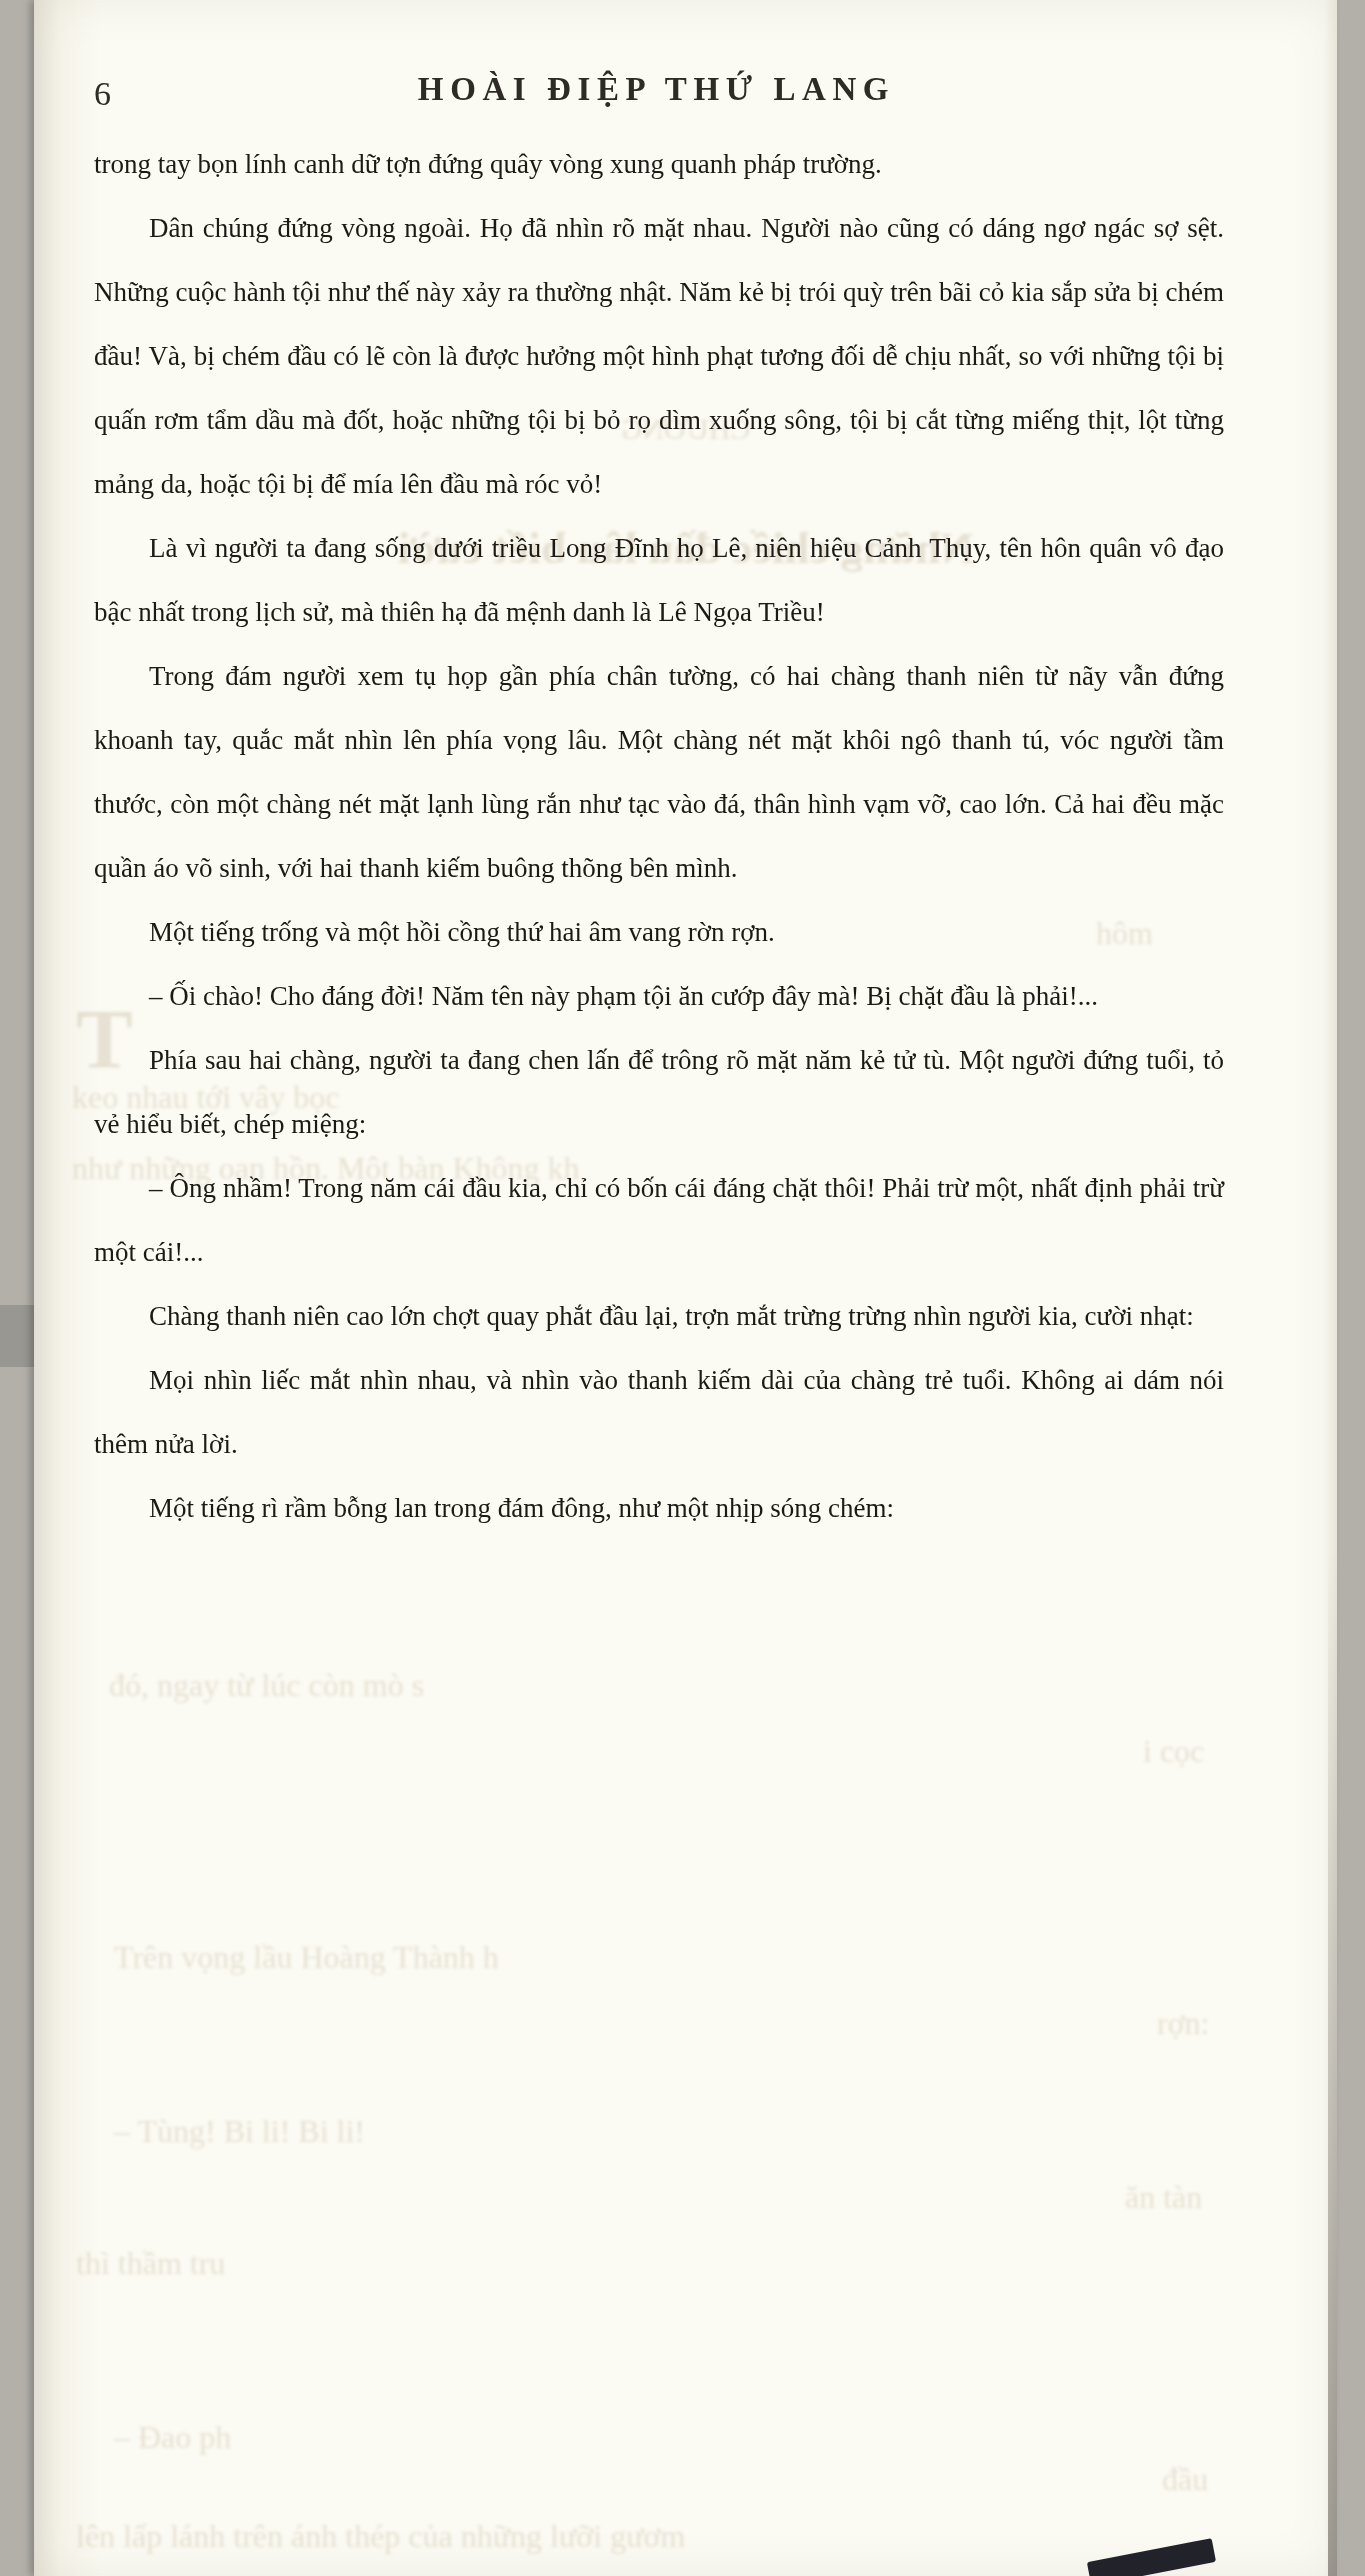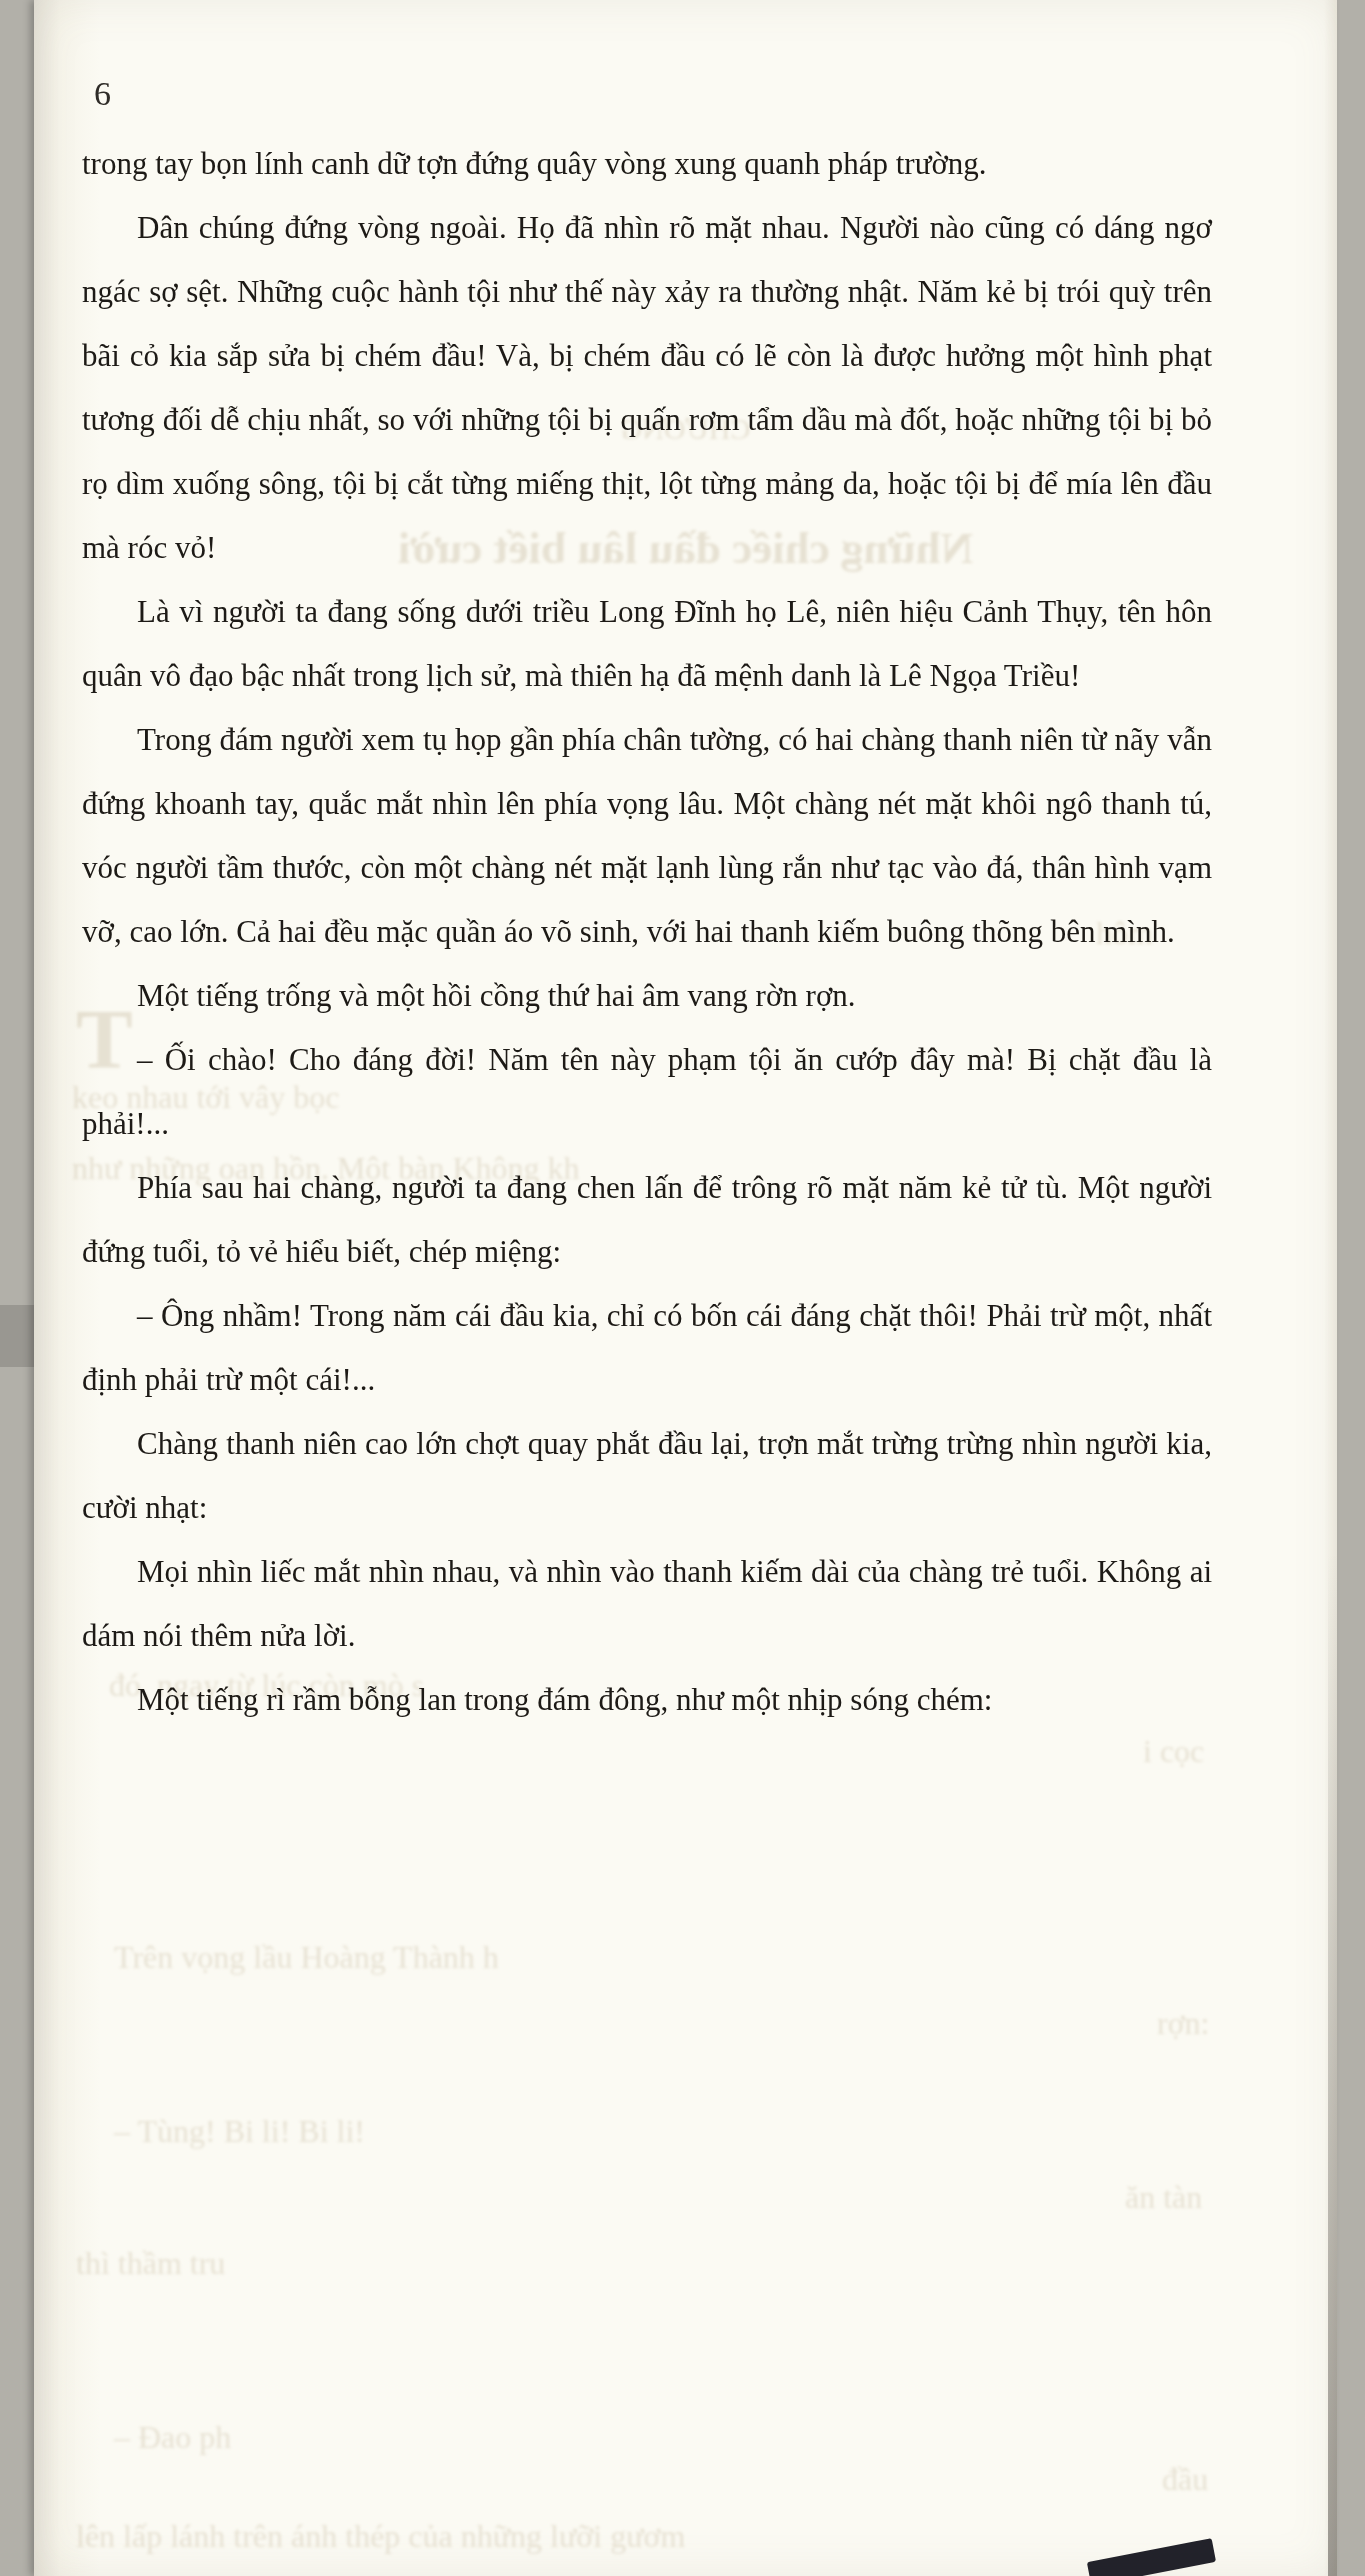--- a/index.html
+++ b/index.html
@@ -39,22 +39,22 @@
     color: #2e2b27; z-index: 2;
   }
   .pagenum { position: absolute; left: 0; top: 3.8px; font-size: 34px; }
   .title {
     display: block; text-align: center;
     font-size: 33px; font-weight: bold; letter-spacing: 6.6px;
   }
 
   
   .text-block {
-    position: absolute; top: 132px; left: 48px; width: 1130px;
-    font-size: 31px; line-height: 64px;
+    position: absolute; top: 132px; left: 60px; width: 1130px;
+    font-size: 27px; line-height: 64px;
     color: #1d1a16;
     text-align: justify;
     z-index: 2;
   }
   .para { margin: 0; }
   .para.indent { text-indent: 55px; }
 
   
   .left-tab {
     position: absolute; left: 0; top: 1305px; width: 34px; height: 62px;
@@ -95,20 +95,21 @@
       <span class="bleed" style="top: 2115px; left: 80px; font-size: 32px;">– Tùng! Bi li! Bi li!</span>
       <span class="bleed" style="top: 2181px; left: 1091px; font-size: 32px;">ăn tàn</span>
       <span class="bleed" style="top: 2247px; left: 42px; font-size: 32px;">thì thầm tru</span>
       <span class="bleed" style="top: 2421px; left: 80px; font-size: 32px;">– Đao ph</span>
       <span class="bleed" style="top: 2463px; left: 1128px; font-size: 32px;">đầu</span>
       <span class="bleed" style="top: 2520px; left: 42px; font-size: 32px;">lên lấp lánh trên ánh thép của những lưỡi gươm</span>
     </div>
 
   <header class="running-head">
     <span class="pagenum">6</span>
+    <span class="title">HOÀI ĐIỆP THỨ LANG</span>
   </header>
 
   <main class="text-block">
     <p class="para">trong tay bọn lính canh dữ tợn đứng quây vòng xung quanh pháp trường.</p>
     <p class="para indent">Dân chúng đứng vòng ngoài. Họ đã nhìn rõ mặt nhau. Người nào cũng có dáng ngơ ngác sợ sệt. Những cuộc hành tội như thế này xảy ra thường nhật. Năm kẻ bị trói quỳ trên bãi cỏ kia sắp sửa bị chém đầu! Và, bị chém đầu có lẽ còn là được hưởng một hình phạt tương đối dễ chịu nhất, so với những tội bị quấn rơm tẩm dầu mà đốt, hoặc những tội bị bỏ rọ dìm xuống sông, tội bị cắt từng miếng thịt, lột từng mảng da, hoặc tội bị để mía lên đầu mà róc vỏ!</p>
     <p class="para indent">Là vì người ta đang sống dưới triều Long Đĩnh họ Lê, niên hiệu Cảnh Thụy, tên hôn quân vô đạo bậc nhất trong lịch sử, mà thiên hạ đã mệnh danh là Lê Ngọa Triều!</p>
     <p class="para indent">Trong đám người xem tụ họp gần phía chân tường, có hai chàng thanh niên từ nãy vẫn đứng khoanh tay, quắc mắt nhìn lên phía vọng lâu. Một chàng nét mặt khôi ngô thanh tú, vóc người tầm thước, còn một chàng nét mặt lạnh lùng rắn như tạc vào đá, thân hình vạm vỡ, cao lớn. Cả hai đều mặc quần áo võ sinh, với hai thanh kiếm buông thõng bên mình.</p>
     <p class="para indent">Một tiếng trống và một hồi cồng thứ hai âm vang rờn rợn.</p>
     <p class="para indent">– Ối chào! Cho đáng đời! Năm tên này phạm tội ăn cướp đây mà! Bị chặt đầu là phải!...</p>
     <p class="para indent">Phía sau hai chàng, người ta đang chen lấn để trông rõ mặt năm kẻ tử tù. Một người đứng tuổi, tỏ vẻ hiểu biết, chép miệng:</p>

